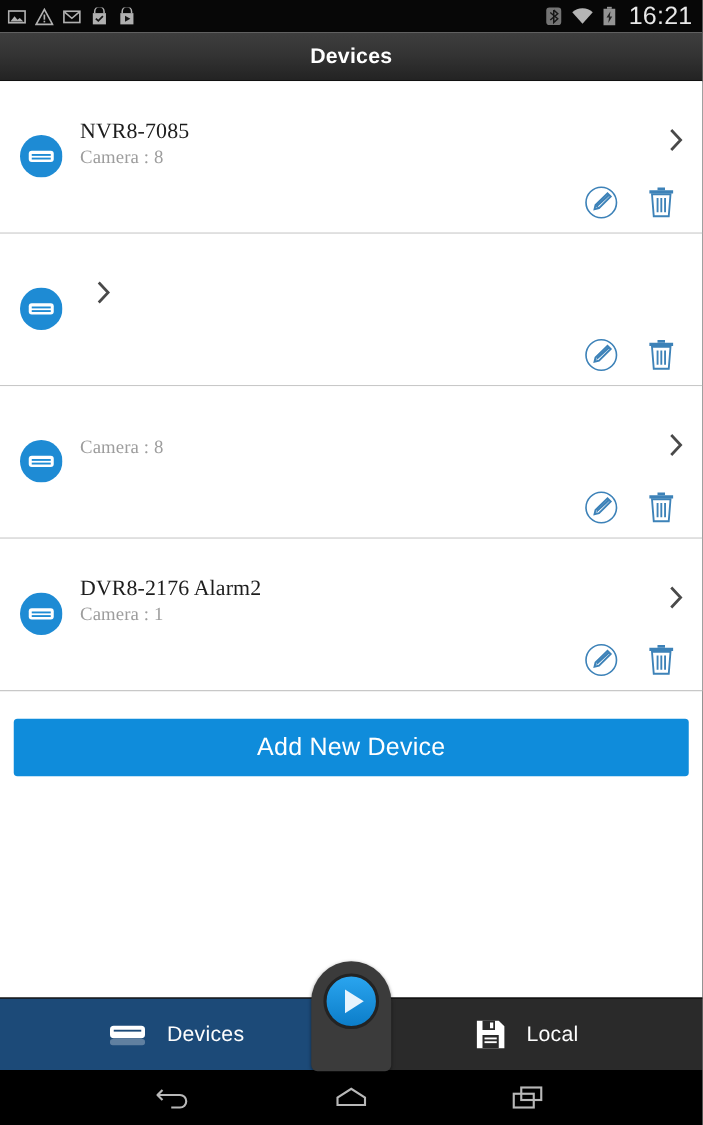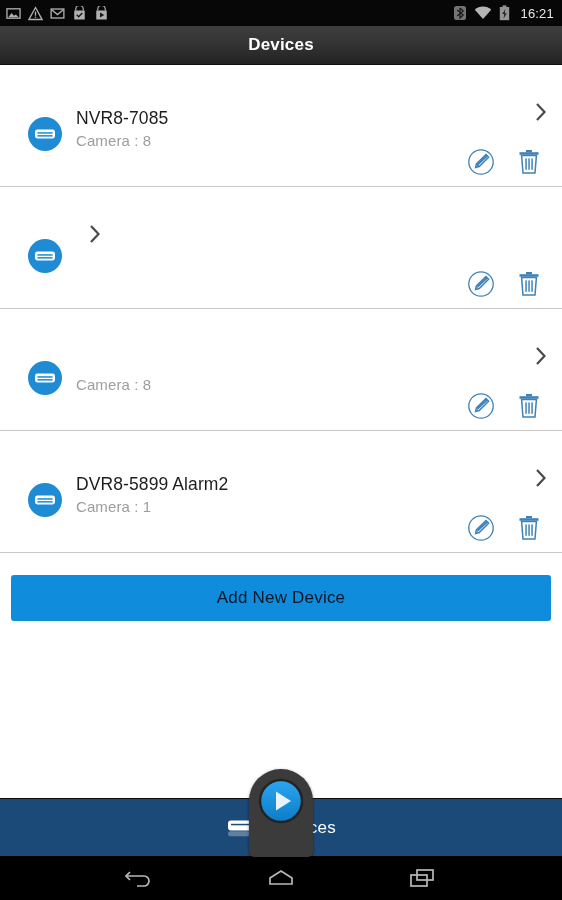--- a/index.html
+++ b/index.html
@@ -24,21 +24,21 @@
     display: flex;
     align-items: center;
     justify-content: space-between;
     padding: 0 8px 0 6px;
     flex: 0 0 auto;
   }
   .sb-left, .sb-right { display: flex; align-items: center; gap: 7px; }
   .sb-ico { display: block; opacity: .82; }
   .sb-time {
     color: #e8e8e8;
-    font-size: 13px;
+    font-size: 20px;
     letter-spacing: .2px;
     margin-left: 3px;
     font-family: "Liberation Sans", sans-serif;
   }
 
   
   .titlebar {
     height: 39px;
     background: linear-gradient(to bottom, #3e3e3e 0%, #343434 45%, #232323 100%);
     border-bottom: 1px solid #111;
@@ -63,23 +63,24 @@
   }
   .device-row {
     position: relative;
     background: #fff;
     border-bottom: 1px solid #c8c8c8;
     height: 122px;
     padding: 0;
   }
   .dev-main {
     display: flex;
-    align-items: flex-end;
-    padding: 13px 0 0 16px;
+    align-items: center;
+    padding: 13px 0 0 4px;
     height: 86px;
+    font-family: Liberation Serif, serif;
   }
   .dev-icon-wrap {
     width: 58px;
     display: flex;
     justify-content: center;
     align-items: center;
     padding-top: 20px;
     flex: 0 0 58px;
   }
   .dev-icon { display:block; }
@@ -120,24 +121,24 @@
     cursor: pointer;
   }
 
   
   .add-wrap { padding: 22px 11px 0 11px; }
   .add-btn {
     display: block;
     width: 100%;
     height: 46px;
     background: #0f8cdb;
-    color: #0f172a;
+    color: #ffffff;
     border: 0;
     border-radius: 3px;
-    font-size: 17px;
+    font-size: 20px;
     font-family: "Liberation Sans", sans-serif;
     letter-spacing: .2px;
     cursor: pointer;
   }
 
   
   .tabbar {
     position: relative;
     height: 58px;
     display: flex;
@@ -381,21 +382,21 @@
       <div class="dev-main">
         <div class="dev-icon-wrap">
           <svg class="dev-icon" width="34" height="34" viewBox="0 0 34 34">
             <circle cx="17" cy="17" r="17" fill="#1e8bd4"></circle>
             <rect x="7" y="12.5" width="20" height="9" rx="2.4" fill="#fff"></rect>
             <rect x="9.4" y="15.2" width="15.2" height="1.5" fill="#1e8bd4"></rect>
             <rect x="9.4" y="18.1" width="15.2" height="1.5" fill="#1e8bd4"></rect>
           </svg>
         </div>
         <div class="dev-texts">
-          <div class="dev-name">DVR8-5899 Alarm2</div>
+          <div class="dev-name">DVR8-2176 Alarm2</div>
           <div class="dev-cam">Camera : 1</div>
         </div>
         <div class="dev-chevron">
           <svg width="14" height="22" viewBox="0 0 14 22">
             <path d="M3 3 L10.5 11 L3 19" fill="none" stroke="#4a4a4a" stroke-width="2.2"></path>
           </svg>
         </div>
       </div>
       <div class="dev-actions">
         <button class="act-btn">
@@ -427,20 +428,31 @@
   <div class="tabbar">
     <div class="tab active">
       <svg class="tab-icon" width="32" height="26" viewBox="0 0 32 26">
         <rect x="2" y="5.5" width="28" height="10" rx="3" fill="#ffffff"></rect>
         <rect x="5" y="8.8" width="22" height="1.5" fill="#1c4a78"></rect>
         <rect x="2" y="16.2" width="28" height="5" rx="2.2" fill="#ffffff" opacity="0.3"></rect>
       </svg>
       <span class="tab-label">Devices</span>
     </div>
 
+    <div class="tab">
+      <svg class="tab-icon" width="25" height="25" viewBox="0 0 25 25">
+        <path d="M1.5 1.5 H19 L23.5 6 V23.5 H1.5 Z" fill="#ffffff"></path>
+        <rect x="6" y="1.5" width="10" height="7.5" fill="#2a2a2a"></rect>
+        <rect x="12" y="3" width="2.6" height="4.6" fill="#ffffff"></rect>
+        <rect x="6" y="13" width="13" height="10.5" fill="#2a2a2a"></rect>
+        <rect x="7.6" y="15" width="9.8" height="1.5" fill="#ffffff"></rect>
+        <rect x="7.6" y="18" width="9.8" height="1.5" fill="#ffffff"></rect>
+      </svg>
+      <span class="tab-label">Local</span>
+    </div>
 
     <div class="play-fab">
       <svg width="48" height="48" viewBox="0 0 48 48">
         <defs>
           <linearGradient id="pg" x1="0" y1="0" x2="0" y2="1">
             <stop offset="0%" stop-color="#2ba6f0"></stop>
             <stop offset="100%" stop-color="#0b7cc8"></stop>
           </linearGradient>
         </defs>
         <circle cx="24" cy="24" r="21" fill="url(#pg)" stroke="#232323" stroke-width="2.5"></circle>

